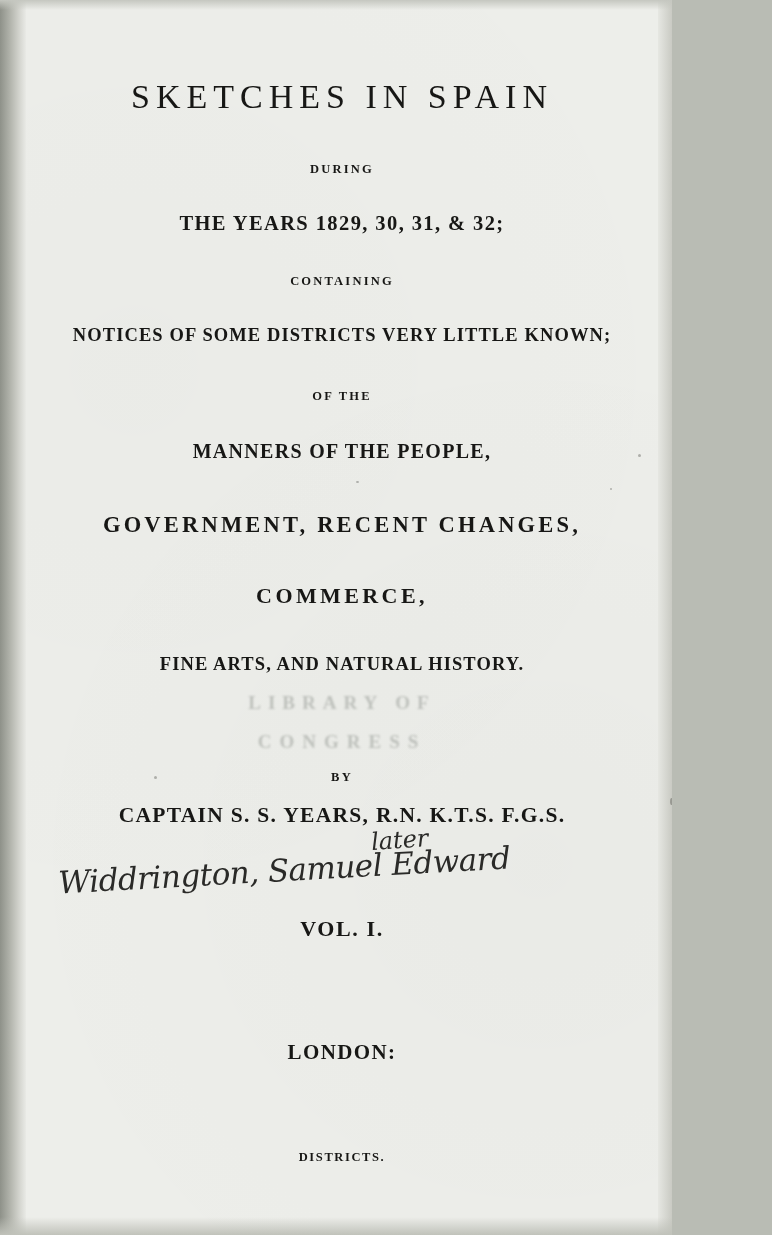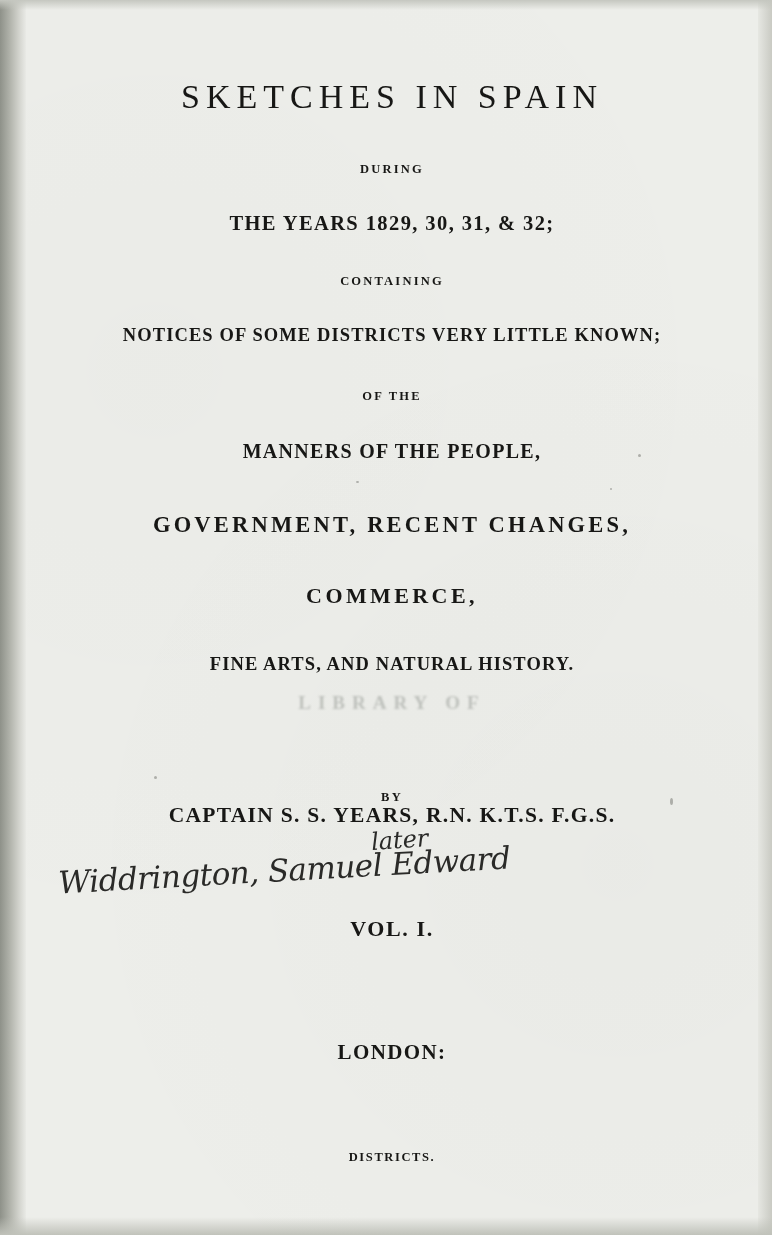--- a/index.html
+++ b/index.html
@@ -8,21 +8,21 @@
     background: #b9bcb4;
   }
   body {
     width: 772px;
     height: 1235px;
     overflow: hidden;
     font-family: "Liberation Serif", serif;
   }
   .page {
     position: relative;
-    width: 772px;
+    width: 672px;
     height: 1235px;
     background: #edeeea;
     background-image:
       radial-gradient(circle at 20% 30%, rgba(0,0,0,0.012) 0%, rgba(0,0,0,0) 60%),
       radial-gradient(circle at 80% 70%, rgba(0,0,0,0.015) 0%, rgba(0,0,0,0) 55%);
     overflow: hidden;
   }
   
   .gutter-left {
     position: absolute;
@@ -115,21 +115,20 @@
     top: 654px;
     font-size: 18.5px;
     letter-spacing: 1.1px;
     font-weight: 700;
   }
   .line-by {
     top: 770px;
     font-size: 12.5px;
     letter-spacing: 2.2px;
     font-weight: 700;
-    margin-top: 20px;
   }
   .line-author {
     top: 803px;
     font-size: 21.5px;
     letter-spacing: 1.3px;
     font-weight: 700;
   }
   .line-vol {
     top: 916px;
     font-size: 22px;
@@ -228,20 +227,21 @@
 
     <div class="ln line-manners">MANNERS OF THE PEOPLE,</div>
 
     <div class="ln line-government">GOVERNMENT, RECENT CHANGES,</div>
 
     <div class="ln line-commerce">COMMERCE,</div>
 
     <div class="ln line-finearts">FINE ARTS, AND NATURAL HISTORY.</div>
 
     <div class="ghost-stamp ghost-1">LIBRARY OF</div>
+    <div class="ghost-stamp ghost-2">CONGRESS</div>
 
     <div class="ln line-by">BY</div>
 
     <div class="ln line-author">CAPTAIN S. S. YEARS, R.N. K.T.S. F.G.S.</div>
 
     <div class="handwriting hw-later">later</div>
     <div class="handwriting hw-main">Widdrington, Samuel Edward</div>
 
     <div class="ln line-vol">VOL. I.</div>
 

